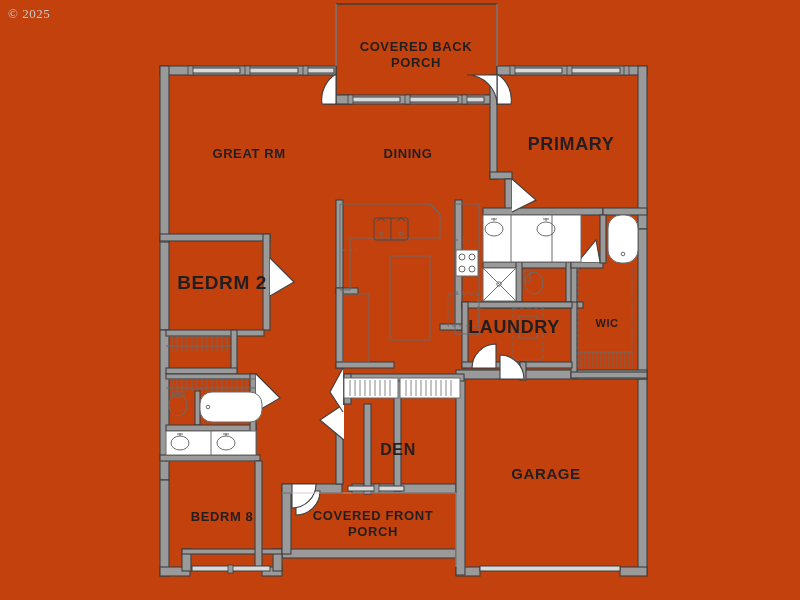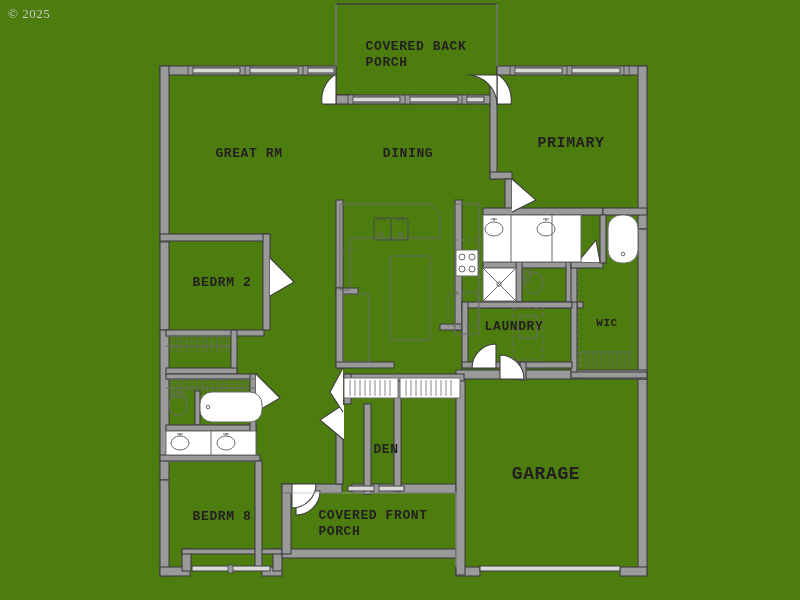--- a/index.html
+++ b/index.html
@@ -1,25 +1,25 @@
 <!DOCTYPE html>
 <html><head>
 <meta charset="utf-8">
 <style>
   html,body{margin:0;padding:0;background:#ffffff;}
   body{width:800px;height:600px;overflow:hidden;
        font-family:"Liberation Sans", sans-serif;}
-  #stage{position:relative;width:800px;height:600px;background:#4d7c0f;}
+  #stage{position:relative;width:800px;height:600px;background:#c2410c;}
   #plan{position:absolute;left:0;top:0;}
   .wm{position:absolute;left:8px;top:6px;font-size:13px;color:#c9c9c9;
       font-family:"Liberation Serif", serif;letter-spacing:.5px;
       user-select:none;}
   .lbl{position:absolute;font-weight:bold;color:#231f20;
-       font-family:Liberation Mono, monospace;
-       letter-spacing:.6px;text-align:left;white-space:pre-line;
+       font-family:Liberation Sans, sans-serif;
+       letter-spacing:.6px;text-align:center;white-space:pre-line;
        transform:translate(-50%,-50%);line-height:1.25;}
 </style>
 </head>
 <body>
 
 <div id="stage">
 
   <div class="wm">© 2025</div>
 
   <svg id="plan" width="800" height="600" viewBox="0 0 800 600">
@@ -363,23 +363,23 @@
       <line x1="336" y1="4" x2="336" y2="66"></line>
       <line x1="456" y1="493" x2="456" y2="567"></line>
       <line x1="282" y1="493" x2="456" y2="493"></line>
     </g>
   </svg>
 
   <div class="lbl" style="left:416px;top:55px;font-size:13px">COVERED BACK
 PORCH</div>
   <div class="lbl" style="left:249px;top:154px;font-size:13px">GREAT RM</div>
   <div class="lbl" style="left:408px;top:154px;font-size:13px">DINING</div>
-  <div class="lbl" style="left:571px;top:144px;font-size:15px">PRIMARY</div>
-  <div class="lbl" style="left:222px;top:283px;font-size:13px">BEDRM 2</div>
-  <div class="lbl" style="left:514px;top:327px;font-size:13px">LAUNDRY</div>
+  <div class="lbl" style="left:571px;top:144px;font-size:18px">PRIMARY</div>
+  <div class="lbl" style="left:222px;top:283px;font-size:19px">BEDRM 2</div>
+  <div class="lbl" style="left:514px;top:327px;font-size:18px">LAUNDRY</div>
   <div class="lbl" style="left:607px;top:324px;font-size:11px">WIC</div>
-  <div class="lbl" style="left:386px;top:450px;font-size:13px">DEN</div>
-  <div class="lbl" style="left:546px;top:474px;font-size:18px">GARAGE</div>
+  <div class="lbl" style="left:398px;top:450px;font-size:16px">DEN</div>
+  <div class="lbl" style="left:546px;top:474px;font-size:15px">GARAGE</div>
   <div class="lbl" style="left:222px;top:517px;font-size:13px">BEDRM 8</div>
   <div class="lbl" style="left:373px;top:524px;font-size:13px">COVERED FRONT
 PORCH</div>
 
 </div>
 
 </body></html>

